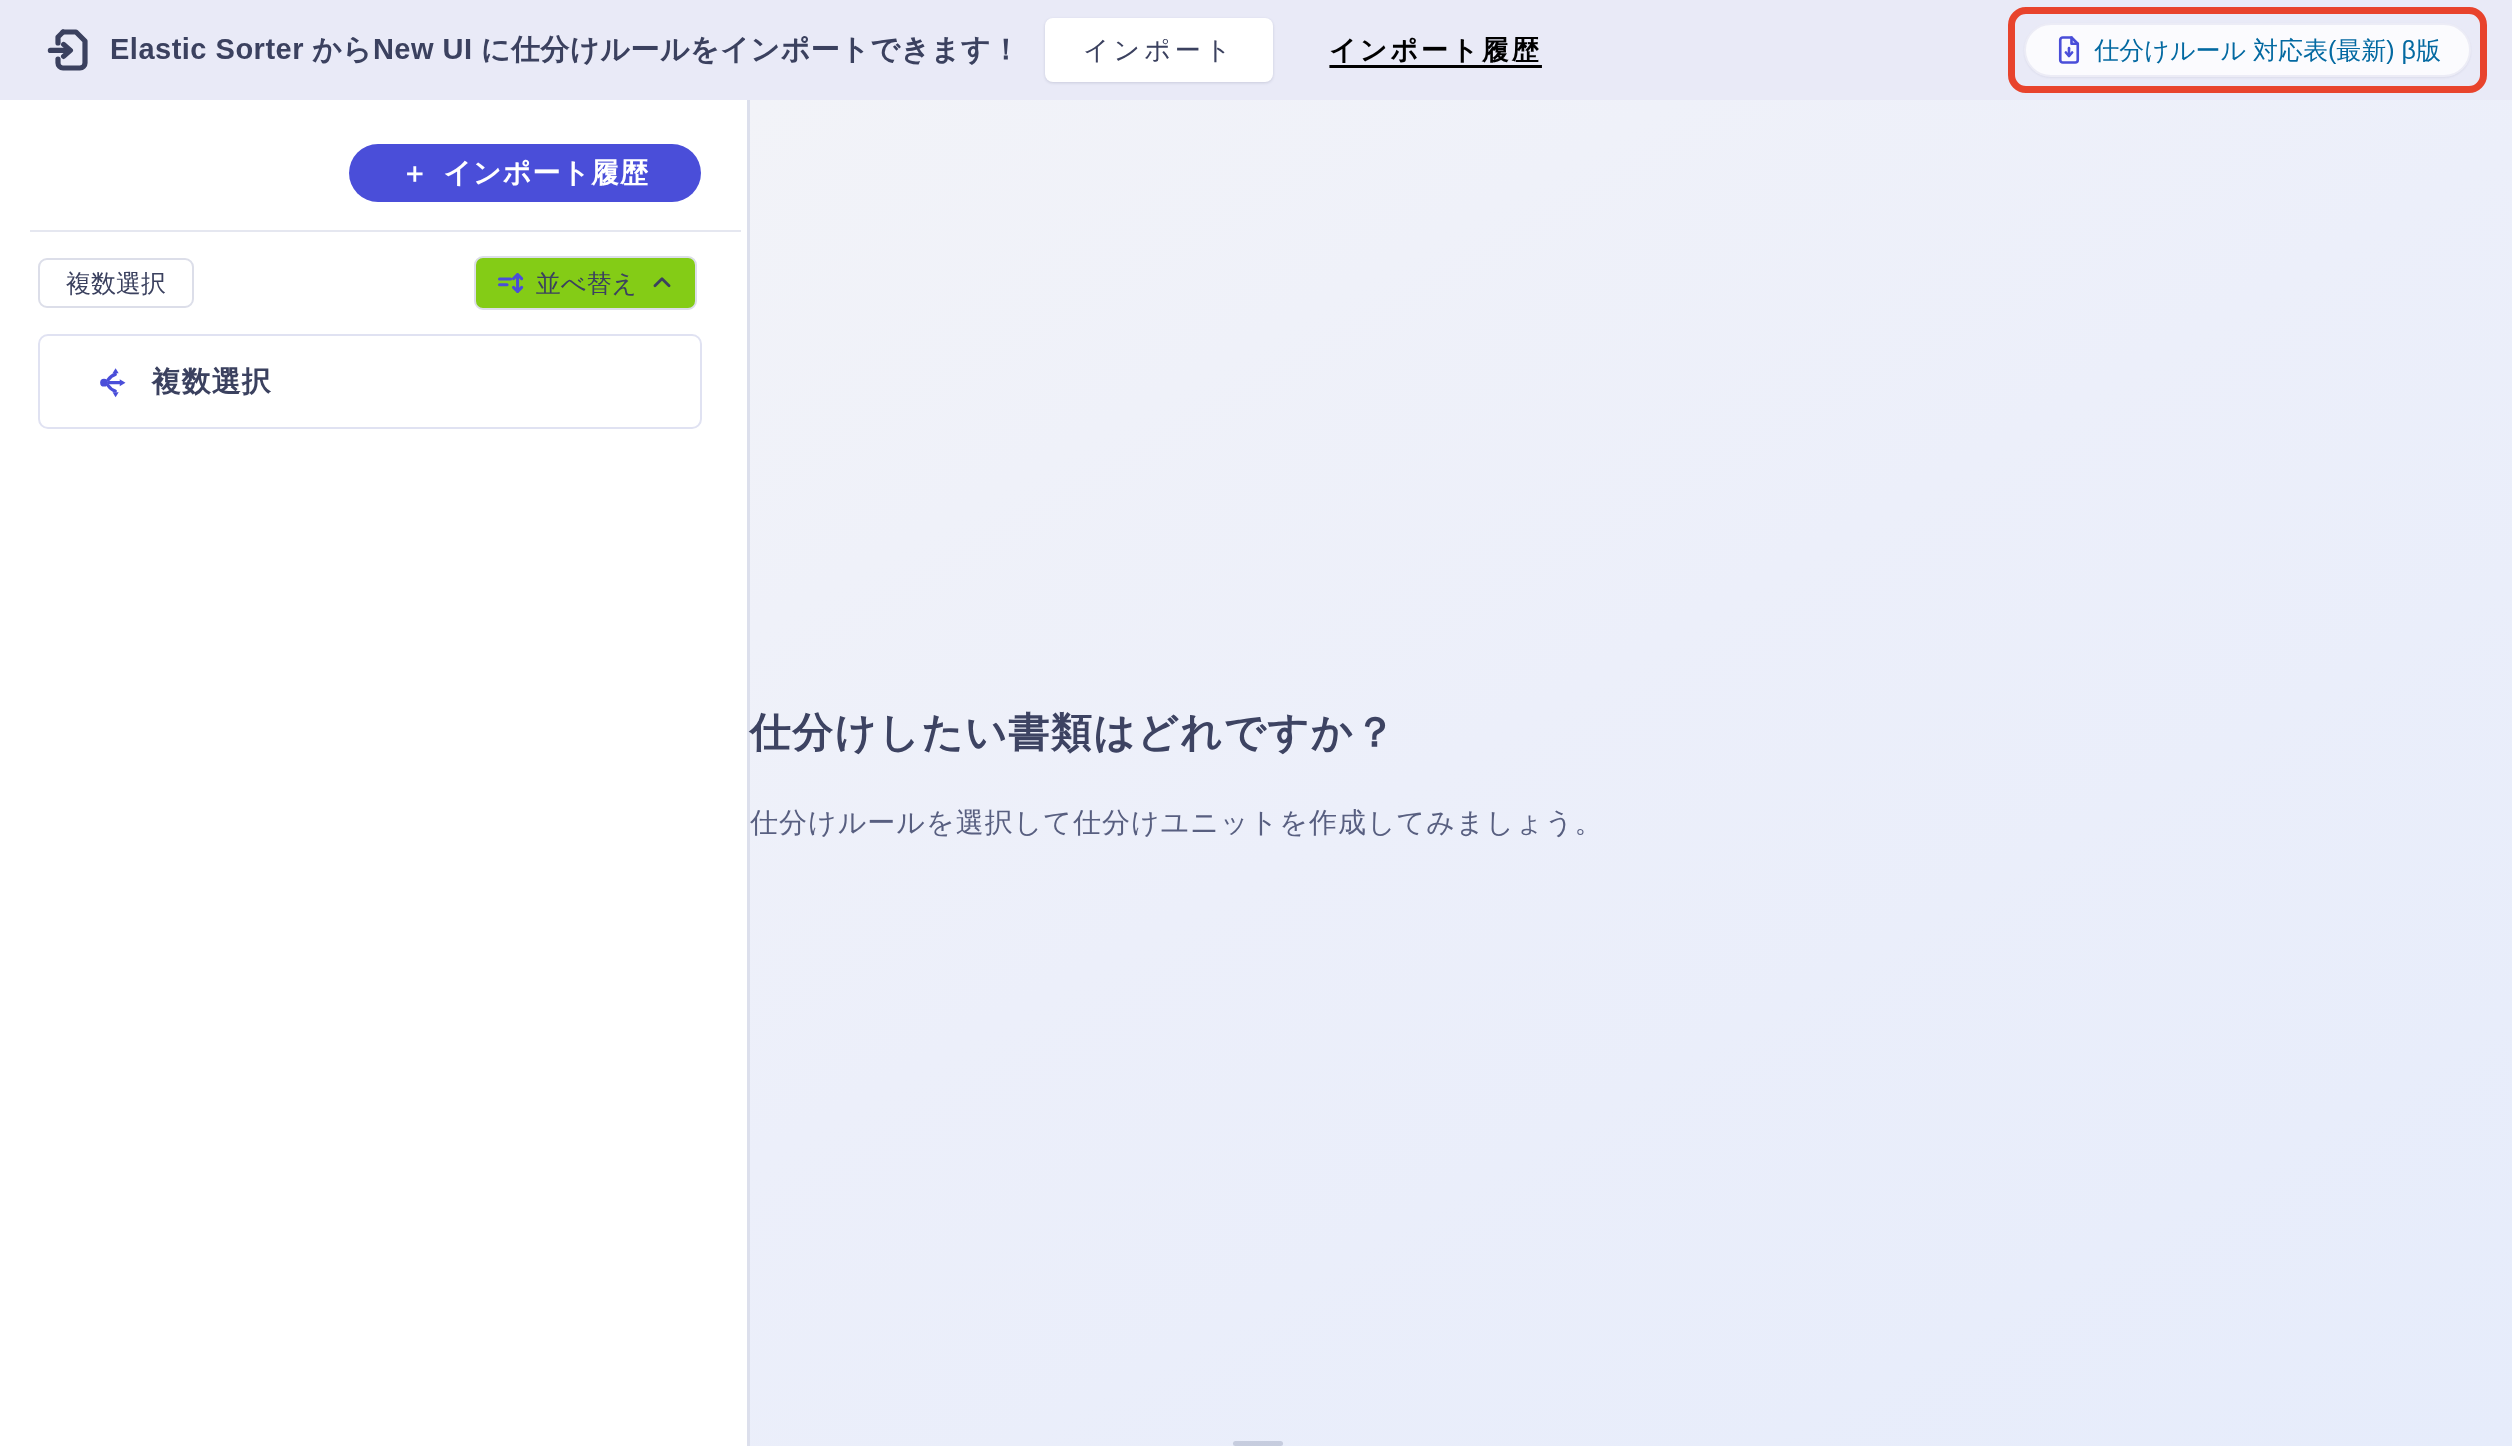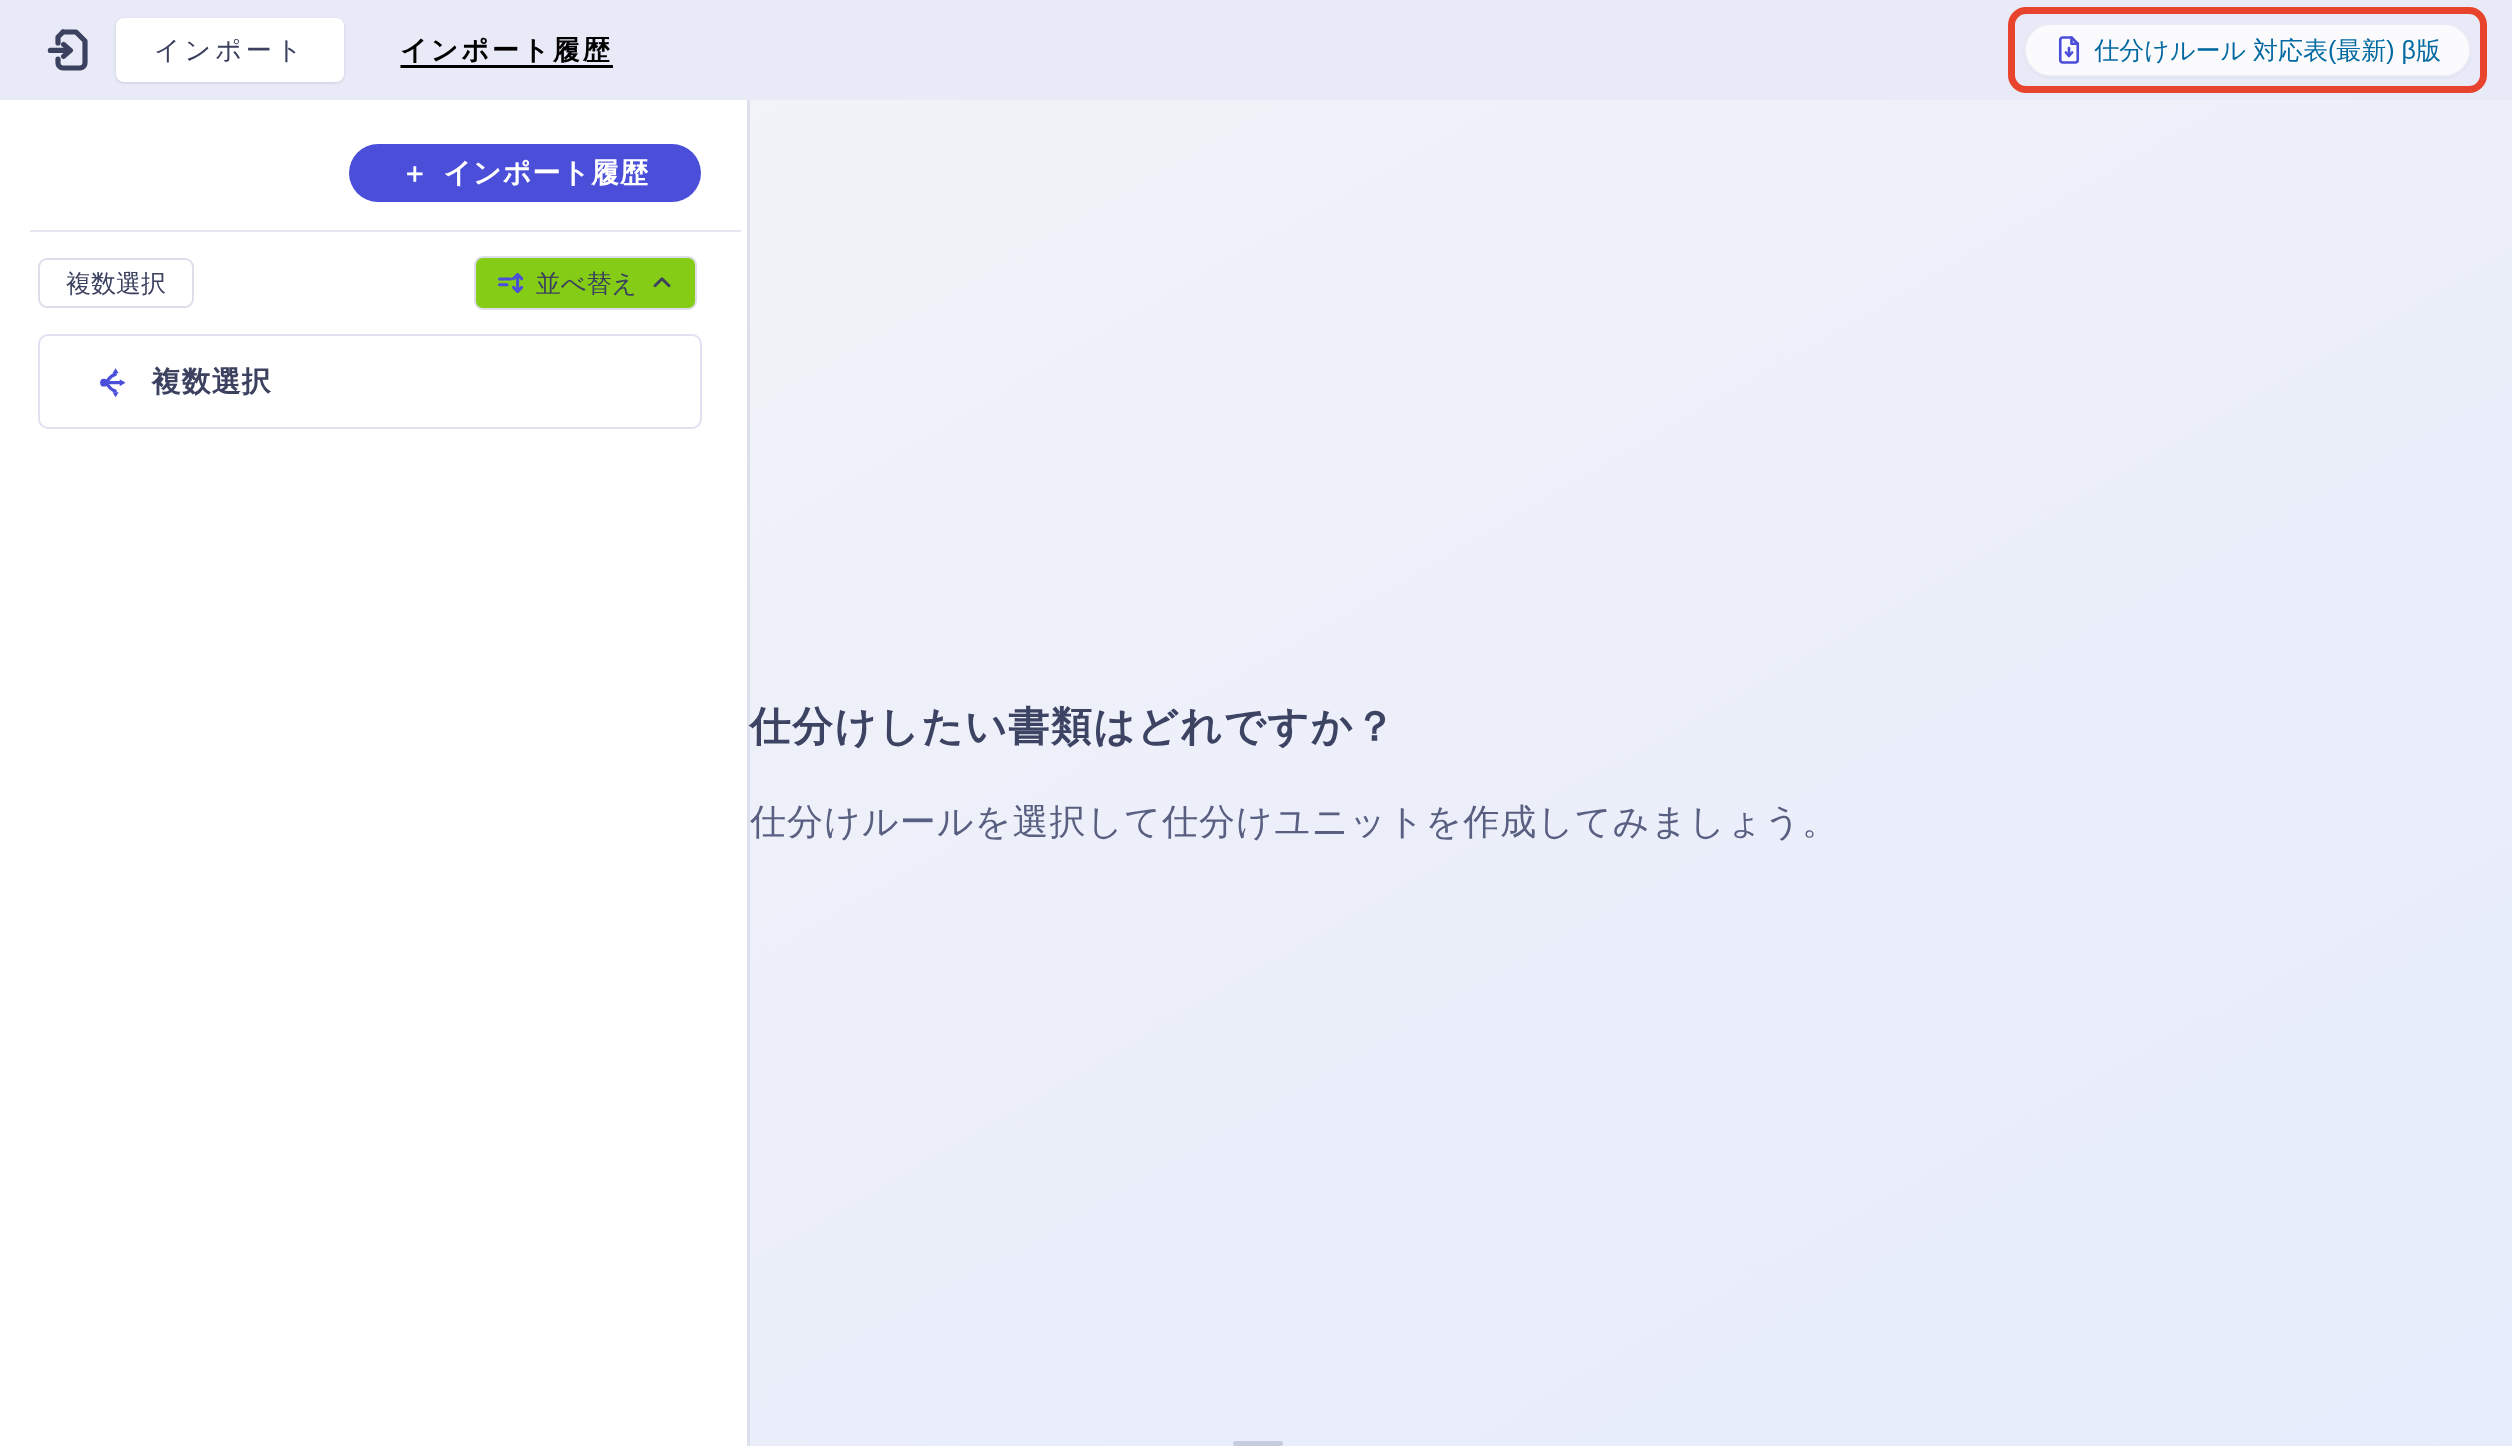--- a/index.html
+++ b/index.html
@@ -72,39 +72,40 @@
   .rule-label { font-size:29px; font-weight:bold; letter-spacing:1px; }
 
   
   .main {
     flex:1; position:relative;
     background:linear-gradient(150deg,#f2f3f8 0%,#eceffa 45%,#e6ecfb 100%);
     display:flex; flex-direction:column; align-items:flex-start; justify-content:center;
     text-align:center;
   }
   .empty-title { font-size:41px; font-weight:bold; color:#3d4362; letter-spacing:1.5px; }
-  .empty-subtitle { margin-top:44px; font-size:36px; color:#585f80; letter-spacing:1px; }
+  .empty-subtitle { margin-top:44px; font-size:28px; color:#585f80; letter-spacing:1px; }
 
   .home-indicator {
     position:absolute; left:1233px; bottom:0; width:50px; height:5px;
     border-radius:3px; background:rgba(120,128,158,0.30);
   }
 </style>
 </head>
 <body>
 
 <div class="banner">
   <span class="banner-icon">
     <svg width="48" height="48" viewBox="0 0 24 24" fill="none" stroke="#3b415f" stroke-width="2.6" stroke-linecap="round" stroke-linejoin="round">
       <path d="M9.5 3 H16 L20.5 7.5 V18.5 A2.5 2.5 0 0 1 18 21 H9.5 A2.5 2.5 0 0 1 7 18.5 V16.5"></path>
       <path d="M9.5 3 L7 5.5 V8.5"></path>
       <path d="M3.2 12.2 H12.5"></path>
       <path d="M9.8 9.2 L13.2 12.2 L9.8 15.2"></path>
     </svg>
   </span>
+  <span class="banner-msg">Elastic Sorter からNew UI に仕分けルールをインポートできます！</span>
   <button class="btn-import">インポート</button>
   <a class="link-history">インポート履歴</a>
   <div class="annotation">
     <button class="btn-mapping">
       <span style="display:flex;">
         <svg width="30" height="30" viewBox="0 0 24 24" fill="none" stroke="#4a4ed9" stroke-width="2.1" stroke-linecap="round" stroke-linejoin="round">
           <path d="M7 2 H14 L19 7 V20 A2 2 0 0 1 17 22 H7 A2 2 0 0 1 5 20 V4 A2 2 0 0 1 7 2 Z"></path>
           <path d="M14 2 V7 H19"></path>
           <path d="M12 10.5 V16.5"></path>
           <path d="M9.5 14 L12 16.8 L14.5 14"></path>

